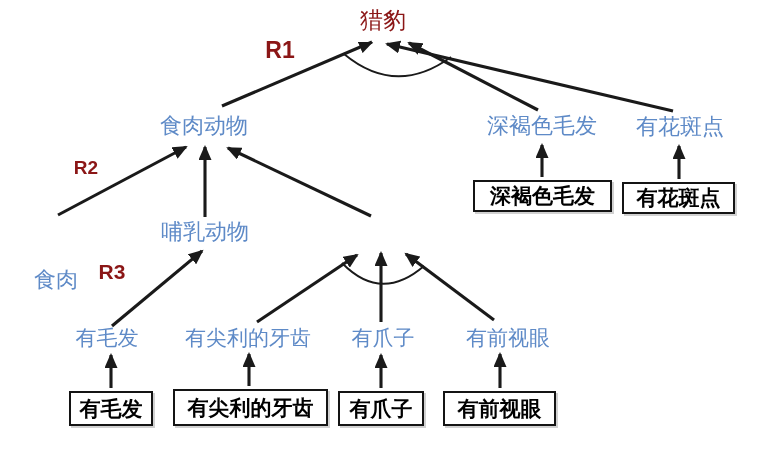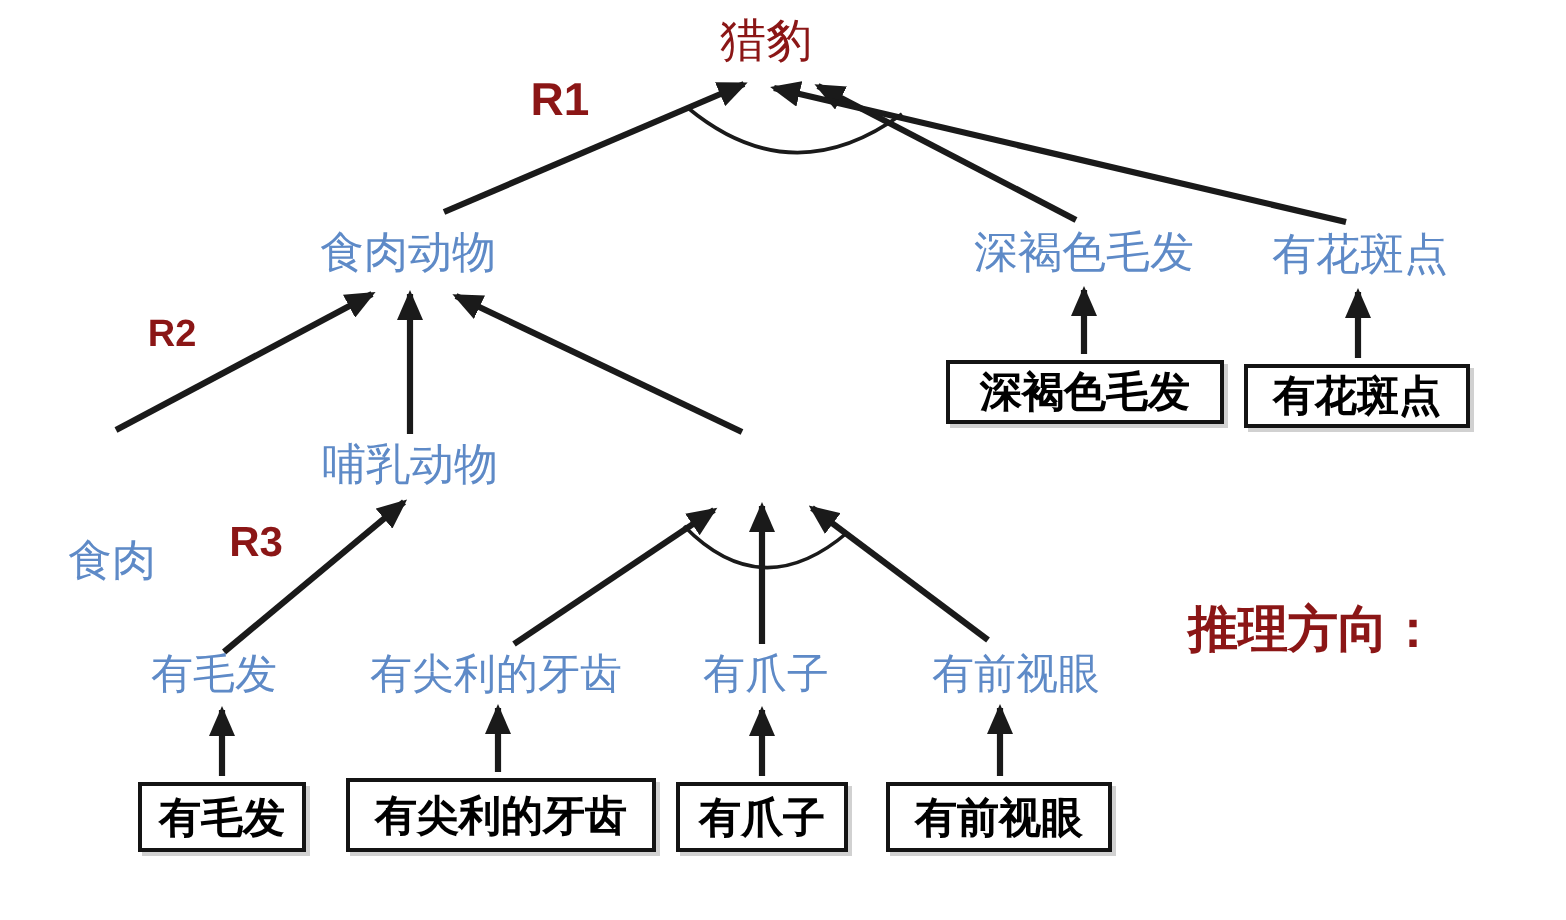--- a/index.html
+++ b/index.html
@@ -70,34 +70,33 @@
       <line x1="542" y1="177" x2="542" y2="145" stroke="#1A1A1A" stroke-width="3.1" marker-end="url(#ah)"></line>
       <line x1="679" y1="179" x2="679" y2="146" stroke="#1A1A1A" stroke-width="3.1" marker-end="url(#ah)"></line>
       <line x1="111" y1="388" x2="111" y2="355" stroke="#1A1A1A" stroke-width="3.1" marker-end="url(#ah)"></line>
       <line x1="249" y1="386" x2="249" y2="354" stroke="#1A1A1A" stroke-width="3.1" marker-end="url(#ah)"></line>
       <line x1="381" y1="388" x2="381" y2="355" stroke="#1A1A1A" stroke-width="3.1" marker-end="url(#ah)"></line>
       <line x1="500" y1="388" x2="500" y2="354" stroke="#1A1A1A" stroke-width="3.1" marker-end="url(#ah)"></line>
       <path d="M 344 54 Q 396 97 451 57" fill="none" stroke="#1A1A1A" stroke-width="1.8"></path>
       <path d="M 342 263 Q 381 303 424 266" fill="none" stroke="#1A1A1A" stroke-width="1.8"></path>
     </svg>
   <div id="legend" style="left: 594px; top: 296px;">
-    <div>推理方向：</div>
   </div>
 <div class="node goal" style="left: 383px; top: 20px; font-size: 23px;">猎豹</div>
     <div class="node fact" style="left: 204px; top: 126px; font-size: 22px;">食肉动物</div>
     <div class="node fact" style="left: 542px; top: 126px; font-size: 22px;">深褐色毛发</div>
     <div class="node fact" style="left: 680px; top: 127px; font-size: 22px;">有花斑点</div>
     <div class="node fact" style="left: 56px; top: 232px; font-size: 22px; margin-top: 48px;">食肉</div>
     <div class="node fact" style="left: 205px; top: 232px; font-size: 22px;">哺乳动物</div>
     <div class="node fact" style="left: 107px; top: 338px; font-size: 21px;">有毛发</div>
     <div class="node fact" style="left: 248px; top: 338px; font-size: 21px;">有尖利的牙齿</div>
     <div class="node fact" style="left: 383px; top: 338px; font-size: 21px;">有爪子</div>
     <div class="node fact" style="left: 508px; top: 338px; font-size: 21px;">有前视眼</div>
     <div class="fact-box" style="left: 473px; top: 180px; width: 139px; height: 32px; font-size: 21px;">深褐色毛发</div>
     <div class="fact-box" style="left: 622px; top: 182px; width: 113px; height: 32px; font-size: 21px;">有花斑点</div>
     <div class="fact-box" style="left: 69px; top: 391px; width: 84px; height: 35px; font-size: 21px;">有毛发</div>
     <div class="fact-box" style="left: 173px; top: 389px; width: 155px; height: 37px; font-size: 21px;">有尖利的牙齿</div>
     <div class="fact-box" style="left: 338px; top: 391px; width: 86px; height: 35px; font-size: 21px;">有爪子</div>
     <div class="fact-box" style="left: 443px; top: 391px; width: 113px; height: 35px; font-size: 21px;">有前视眼</div>
     <div class="rule-label" style="left: 280px; top: 50px; font-size: 23px;">R1</div>
     <div class="rule-label" style="left: 86px; top: 168px; font-size: 19px;">R2</div>
-    <div class="rule-label" style="left: 128px; top: 272px; font-size: 21px; text-align: right;">R3</div>
+    <div class="rule-label" style="left: 112px; top: 272px; font-size: 21px; text-align: right;">R3</div>
   </div>
 
 </body></html>

